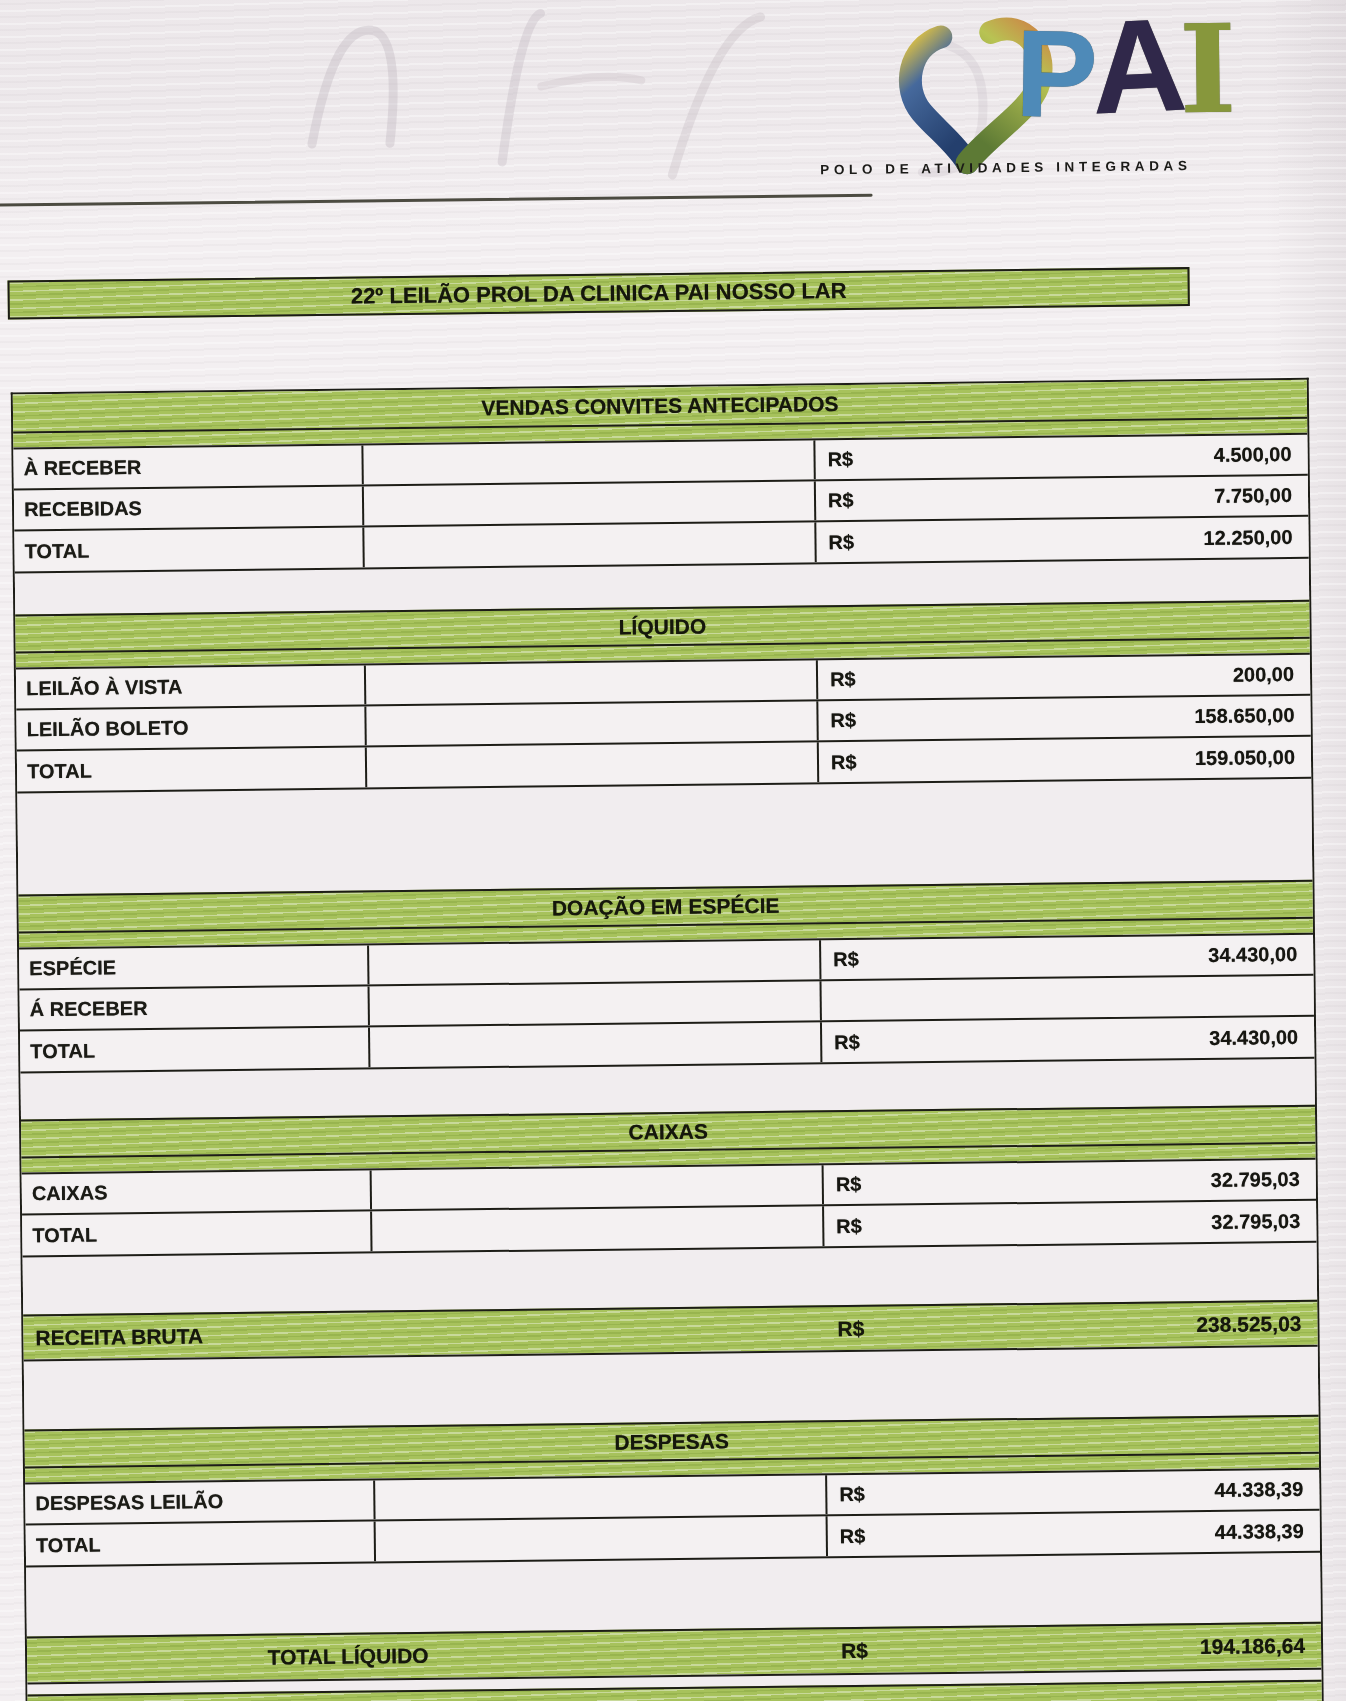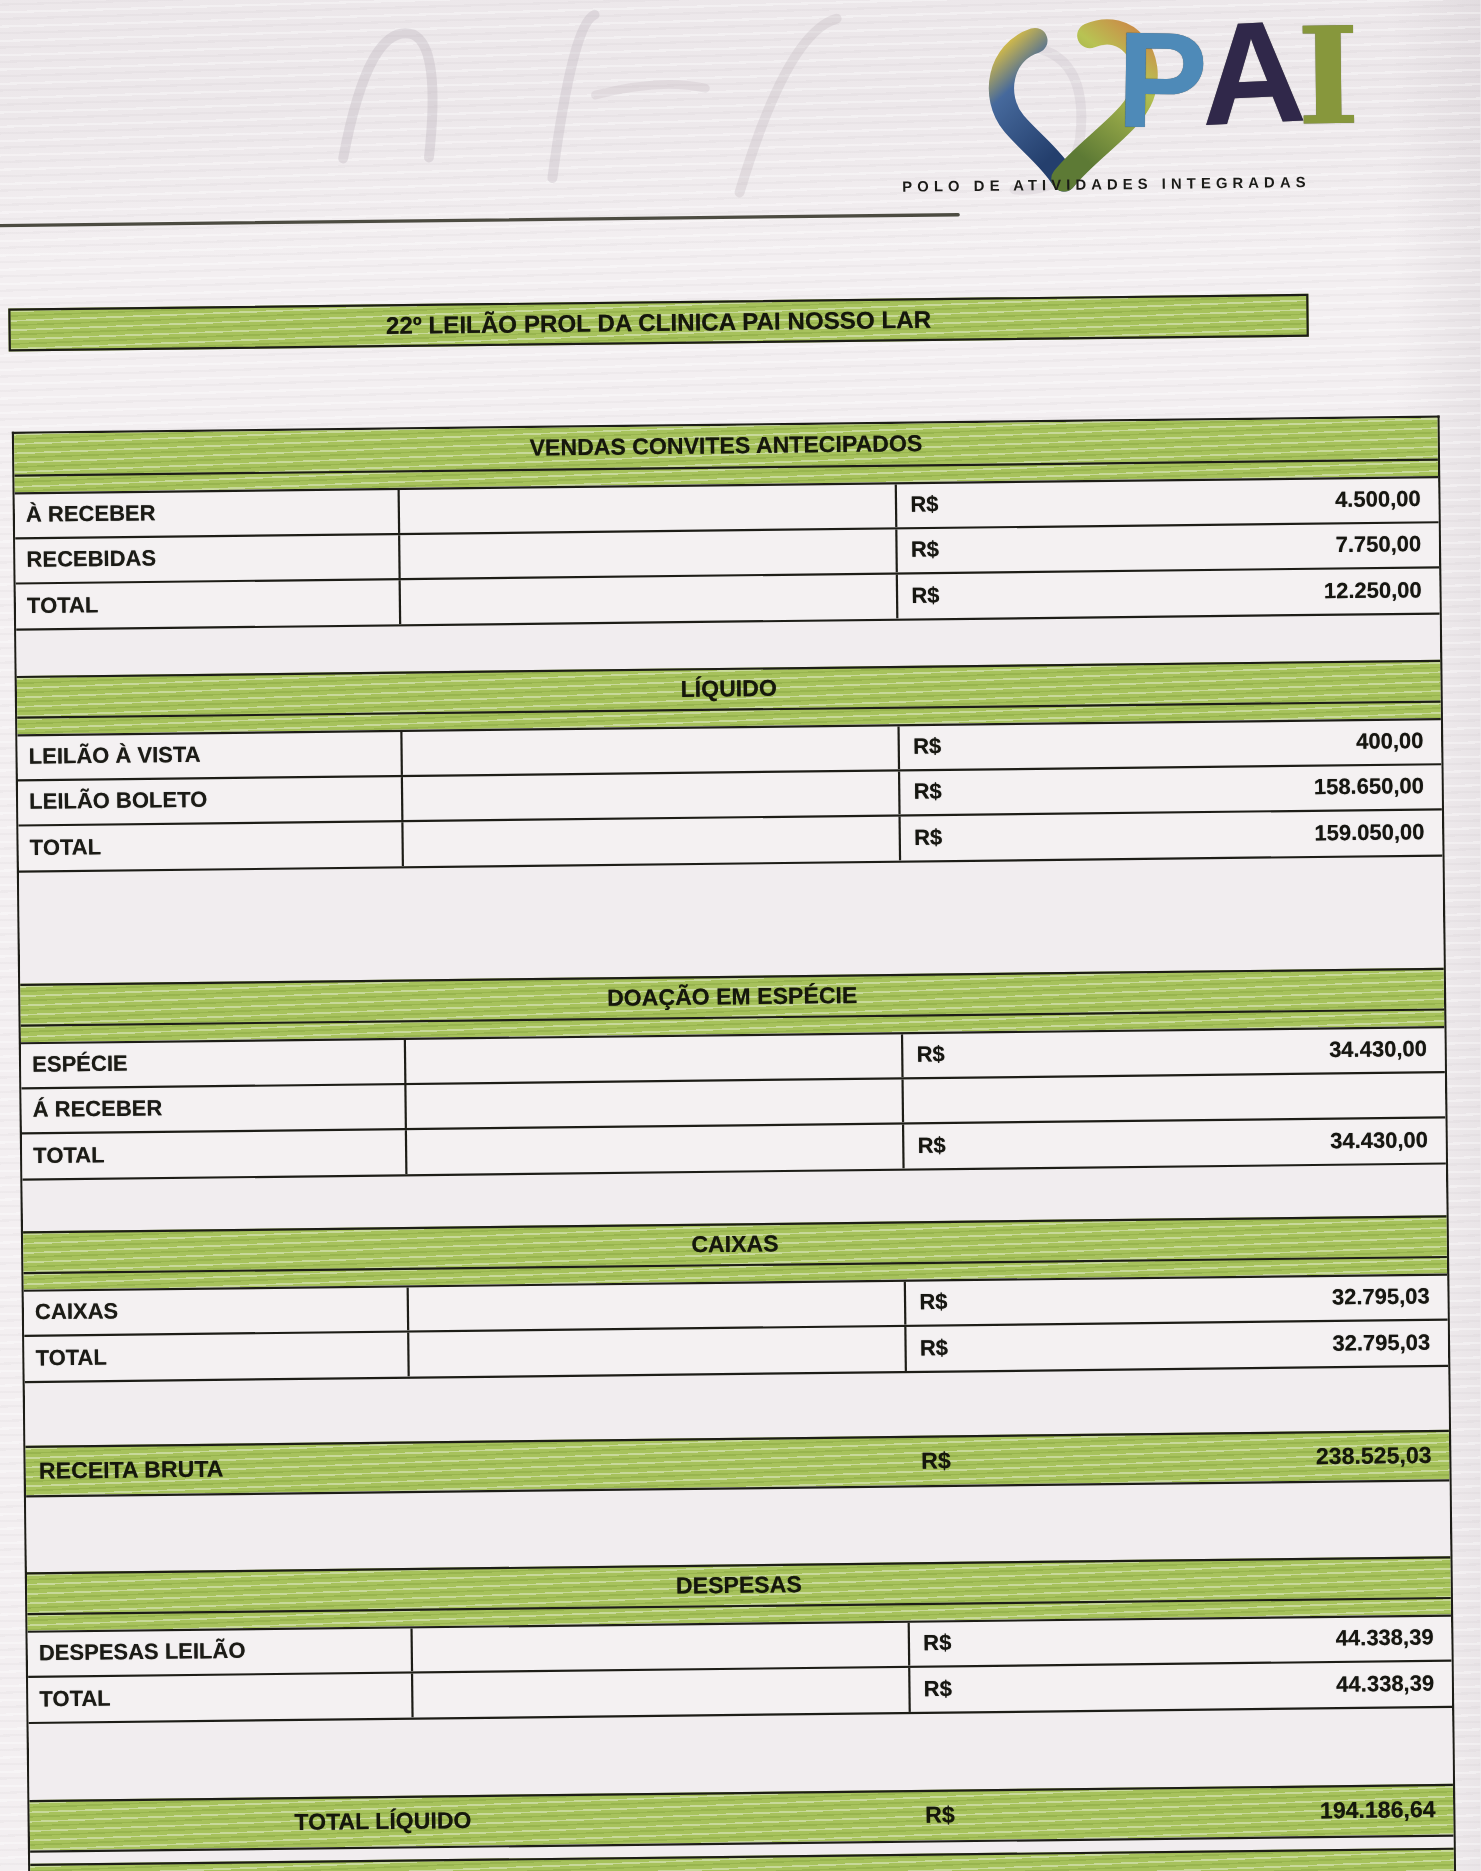--- a/index.html
+++ b/index.html
@@ -177,21 +177,21 @@
 
       <div class="band sec-header green txtshadow">
         <span>LÍQUIDO</span>
       </div>
       <div class="band spacer green"></div>
       <div class="band row">
         <div class="c c1 txtshadow">LEILÃO À VISTA</div>
         <div class="c c2"></div>
         <div class="c c3">
           <span class="cur txtshadow">R$</span>
-          <span class="num txtshadow">400,00</span>
+          <span class="num txtshadow">200,00</span>
         </div>
       </div>
       <div class="band row">
         <div class="c c1 txtshadow">LEILÃO BOLETO</div>
         <div class="c c2"></div>
         <div class="c c3">
           <span class="cur txtshadow">R$</span>
           <span class="num txtshadow">158.650,00</span>
         </div>
       </div>

